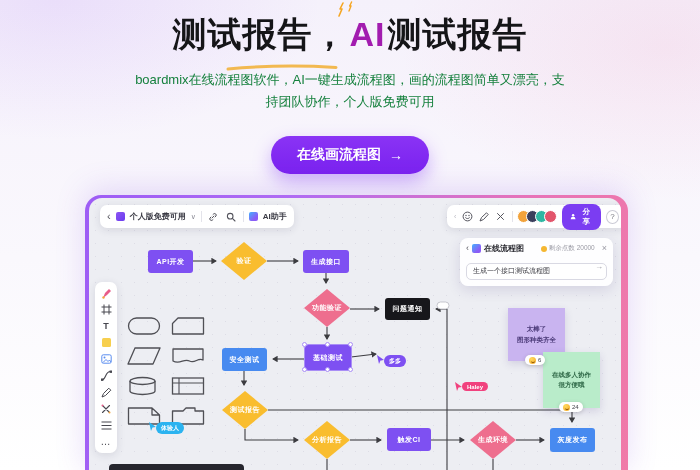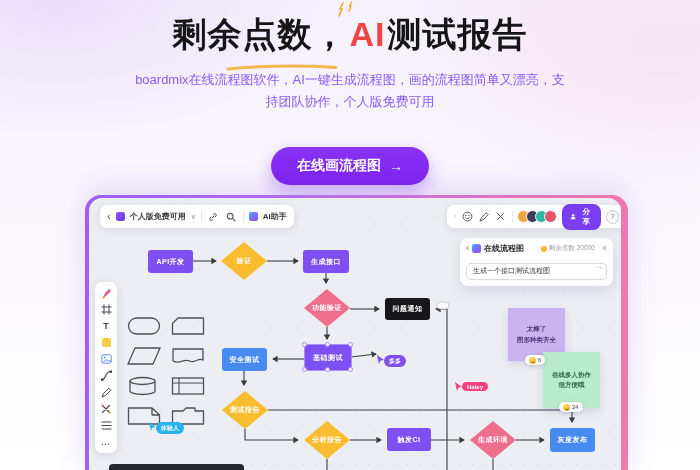--- a/index.html
+++ b/index.html
@@ -8,25 +8,25 @@
     font-family:"Liberation Sans","DejaVu Sans",sans-serif;
     background:
       radial-gradient(380px 200px at 8% 0%, rgba(167,108,245,.14), transparent 70%),
       radial-gradient(380px 220px at 95% 10%, rgba(240,122,168,.12), transparent 70%),
       linear-gradient(180deg,#f5f1fb 0%,#faf8fd 55%,#ffffff 100%);
     position:relative;
   }
   
   .hero { position:absolute; left:0; top:0; width:700px; text-align:center; }
   .title { margin-top:14px; font-size:34px; font-weight:800; color:#151518; letter-spacing:1px; line-height:1.2; position:relative; }
-  .title .ai { color:#ef4444; position:relative; padding:0 2px; }
+  .title .ai { color:#a21caf; position:relative; padding:0 2px; }
   .title .ai svg.sparkles { position:absolute; top:-15px; left:-14px; }
   .underline-svg { position:absolute; left:226px; top:49px; }
-  .subtitle { width:442px; margin:14px auto 0; font-size:13px; line-height:1.7; color:#8b5cf6; }
-  .cta { display:inline-flex; align-items:center; gap:8px; margin-top:34px;
+  .subtitle { width:442px; margin:14px auto 17px; font-size:13px; line-height:1.7; color:#15803d; }
+  .cta { display:inline-flex; align-items:center; gap:8px; margin-top:6px;
          background:linear-gradient(180deg,#8a33f5,#7a22ef); color:#fff; font-size:14px; font-weight:600;
          padding:10px 26px; border-radius:22px; border:none; cursor:pointer;
          box-shadow:0 8px 18px rgba(124,43,245,.35); }
   
   .editor { position:absolute; left:85px; top:195px; width:543px; height:280px;
             padding:3px 7px 0 4px; border-radius:16px 16px 0 0;
             background:linear-gradient(100deg,#9d5cf5 0%,#b06cf3 35%,#e773b8 75%,#f07aa8 100%);
             box-shadow:0 -6px 30px rgba(130,70,220,.18); }
   .canvas { position:relative; width:532px; height:277px; border-radius:13px 13px 0 0; overflow:hidden;
             background-color:#edeef3;
@@ -100,21 +100,21 @@
   .cursor .tag { position:absolute; left:7px; top:5px; color:#fff; font-size:6px; font-weight:600;
                  border-radius:6px; padding:1.5px 5px; white-space:nowrap; }
   
   .bottom-bar { position:absolute; left:20px; top:266px; width:135px; height:12px; border-radius:4px; background:#26262e; z-index:5; }
 </style>
 </head>
 <body>
 
 <div class="hero">
   <div class="title">
-    <span>剩余点数，</span><span class="ai"><svg class="sparkles" width="22" height="18" viewBox="0 0 22 18">
+    <span>测试报告，</span><span class="ai"><svg class="sparkles" width="22" height="18" viewBox="0 0 22 18">
           <path d="M5 16 L8 9 L6 9 L9 3" fill="none" stroke="#f5a623" stroke-width="1.6" stroke-linecap="round" stroke-linejoin="round"></path>
           <path d="M13 8 L15 3 L13.6 3 L15.6 -1" transform="translate(2,3)" fill="none" stroke="#f5a623" stroke-width="1.4" stroke-linecap="round" stroke-linejoin="round"></path>
         </svg><span>AI</span></span><span>测试报告</span>
     <svg class="underline-svg" width="112" height="9" viewBox="0 0 112 9">
         <path d="M2 6 Q 56 1 110 4.5" fill="none" stroke="#f2b33d" stroke-width="3" stroke-linecap="round" opacity=".9"></path>
       </svg>
   </div>
   <p class="subtitle">boardmix在线流程图软件，AI一键生成流程图，画的流程图简单又漂亮，支持团队协作，个人版免费可用</p>
   <button class="cta">
     <span>在线画流程图</span>

